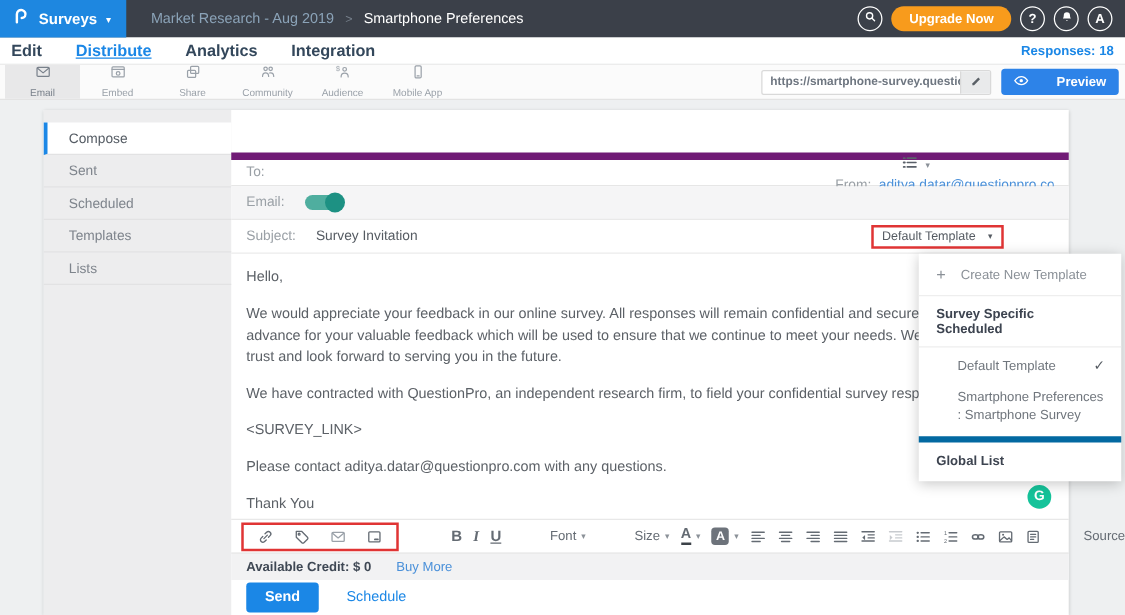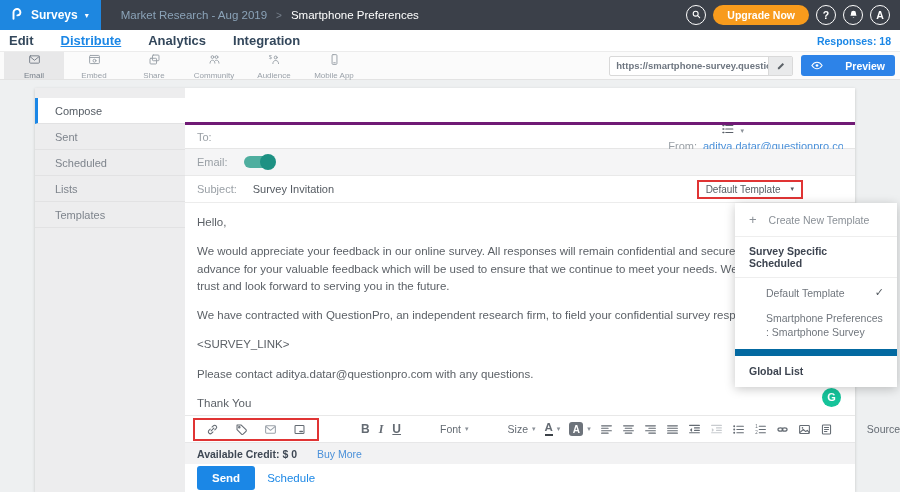--- a/index.html
+++ b/index.html
@@ -20,21 +20,21 @@
   .upgrade-btn { background:#f89b1c; color:#fff; font-size:10.5px; font-weight:bold; padding:4px 14px; border-radius:11px; cursor:pointer; white-space:nowrap; }
 
   
   .navbar { height:21px; background:#fff; display:flex; align-items:center; padding:0 9px; gap:27px; }
   .nav-item { font-size:13px; font-weight:bold; color:#33475b; cursor:pointer; }
   .nav-item.active { color:#1b87e6; text-decoration:underline; }
   .responses { margin-left:auto; color:#1b87e6; font-size:10.5px; font-weight:bold; }
 
   
   .channelbar { height:29px; background:#fbfbfb; border-top:1px solid #ececec; border-bottom:1px solid #e3e3e3; display:flex; align-items:stretch; padding-left:4px; }
-  .channel { width:60px; display:flex; flex-direction:column; align-items:center; justify-content:center; color:#9aa1a9; cursor:pointer; }
+  .channel { width:60px; display:flex; flex-direction:column; align-items:center; justify-content:flex-end; color:#9aa1a9; cursor:pointer; }
   .channel.active { background:#e8e8e9; color:#79818b; }
   .channel-label { font-size:8px; margin-top:1px; white-space:nowrap; }
   .icon-s { fill:none; stroke:currentColor; stroke-width:1.2; stroke-linecap:round; stroke-linejoin:round; }
   .channel svg { width:13px; height:13px; }
   .channel-right { margin-left:auto; display:flex; align-items:center; gap:8px; padding-right:5px; }
   .url-box { display:flex; height:20px; border:1px solid #d9d9d9; background:#fff; align-items:stretch; width:184px; border-radius:2px; overflow:hidden; }
   .url-text { font-size:9.5px; font-weight:bold; color:#6e7680; padding:0 6px; white-space:nowrap; overflow:hidden; flex:1; display:flex; align-items:center; }
   .url-edit { width:24px; background:#e9eaeb; border-left:1px solid #d9d9d9; display:flex; align-items:center; justify-content:center; color:#5a6066; cursor:pointer; }
   .preview-btn { background:#2d83e8; color:#fff; height:21px; display:flex; align-items:center; gap:22px; padding:0 10px; border-radius:3px; font-size:10.5px; font-weight:bold; cursor:pointer; }
 
@@ -42,21 +42,21 @@
   .content { position:relative; height:412px; padding-top:8px; }
   .card { position:relative; margin-left:35px; width:820px; height:404px; background:#fff; box-shadow:0 1px 3px rgba(0,0,0,.18); }
 
   .sidebar { position:absolute; left:0; top:0; bottom:0; width:150px; background:#ededee; padding-top:10px; }
   .side-item { height:26px; line-height:26px; padding-left:20px; font-size:11px; color:#7e848c; border-bottom:1px solid #e2e2e3; cursor:pointer; }
   .side-item.active { background:#fff; border-left:3px solid #1b87e6; padding-left:17px; color:#545b63; }
 
   .form { position:absolute; left:150px; right:0; top:0; bottom:0; }
   .row { position:absolute; left:0; right:0; display:flex; align-items:center; padding:0 12px; }
   .flabel { font-size:11px; color:#9aa0a6; }
-  .row-to { top:34px; height:27px; border-top:3px solid #701a75; border-bottom:1px solid #e6e6e6; }
+  .row-to { top:34px; height:27px; border-top:6px solid #701a75; border-bottom:1px solid #e6e6e6; }
   .to-right { margin-left:auto; display:flex; align-items:center;flex-direction:column; }
   .list-btn { display:flex; align-items:center; gap:5px; color:#5a6069; cursor:pointer; }
   .list-btn svg { width:14px; height:14px; }
   .caret-g { font-size:7px; color:#8b9198; }
   .from-wrap { display:flex; align-items:center; gap:6px; margin-left:46px; }
   .from-link { font-size:11px; color:#4a90d9; white-space:nowrap; max-width:140px; overflow:hidden; cursor:pointer; }
 
   .row-email { top:61px; height:27px; background:#f5f5f6; border-bottom:1px solid #e9e9e9; }
   .toggle { width:30px; height:12px; border-radius:6px; background:#4fae9f; position:relative; margin-left:16px; cursor:pointer; }
   .toggle-knob { position:absolute; right:-2px; top:-2px; width:16px; height:16px; border-radius:50%; background:#1d9183; }
@@ -83,33 +83,33 @@
   .tb-label { font-size:10.5px;margin-left:30px; }
   .tb-a { font-size:11.5px; font-weight:bold; line-height:1; border-bottom:2px solid #3c4248; padding-bottom:1px; }
   .tb-a2 { width:14px; height:14px; background:#6d737b; color:#fff; border-radius:3px; font-size:10px; font-weight:bold; display:flex; align-items:center; justify-content:center; }
   .tb-tx { font-family:"Liberation Serif",serif; font-size:12px; font-weight:bold; }
   .disabled { color:#c8cbcf; }
 
   .credit-row { position:absolute; top:354px; height:22px; left:0; right:0; background:#f2f2f3; border-top:1px solid #e7e7e8; display:flex; align-items:center; padding:0 12px; gap:20px; }
   .credit-label { font-size:10.5px; font-weight:bold; color:#3f4854; }
   .buy-more { font-size:10.5px; color:#4a90d9; cursor:pointer; }
 
-  .footer-row { position:absolute; top:376px; bottom:0; left:0; right:0; display:flex; align-items:center; padding:0 12px; gap:12px; }
+  .footer-row { position:absolute; top:376px; bottom:0; left:0; right:0; display:flex; align-items:center; padding:0 12px; gap:22px; }
   .send-btn { background:#1b87e6; color:#fff; font-size:11.5px; font-weight:bold; padding:6px 15px; border-radius:3px; border:none; cursor:pointer; }
   .schedule-link { color:#1b87e6; font-size:11.5px; cursor:pointer; }
 
   
   .tpl-menu { position:absolute; left:735px; top:203px; width:162px; background:#fff; box-shadow:0 2px 10px rgba(0,0,0,.22); z-index:10; font-size:10.5px; }
   .menu-create { display:flex; align-items:center; gap:12px; padding:9px 14px; color:#8a9097; border-bottom:1px solid #eeeeee; cursor:pointer; }
   .plus-glyph { font-size:13px; color:#8a9097; }
   .menu-header { padding:8px 14px; font-weight:bold; color:#3d4450; border-bottom:1px solid #eeeeee; }
   .menu-item { padding:9px 14px 9px 31px; color:#70767d; position:relative; cursor:pointer; }
   .check-glyph { position:absolute; right:13px; top:8px; color:#555b62; font-size:11px; }
   .menu-item-two { padding:3px 14px 10px 31px; color:#70767d; line-height:14px; cursor:pointer; }
-  .menu-header.global { border-bottom:none; border-top:7px solid #0369a1; padding:9px 14px 10px; }
+  .menu-header.global { border-bottom:none; border-top:5px solid #0369a1; padding:9px 14px 10px; }
 </style>
 </head>
 <body>
 
 <div class="topbar">
   <div class="logo-block">
     <span>
       <svg width="15" height="15" viewBox="0 0 20 20">
           <path d="M6 17V8.5 M6 8.5a4.6 4.6 0 1 1 8.6 2.3c-1.1 1.6-3.4 1.7-3.4 1.7" fill="none" stroke="#fff" stroke-width="2.6" stroke-linecap="round"></path>
         </svg>
@@ -235,22 +235,22 @@
   </div>
 </div>
 
 <div class="content">
   <div class="card">
 
     <div class="sidebar">
       <div class="side-item active">Compose</div>
       <div class="side-item">Sent</div>
       <div class="side-item">Scheduled</div>
+      <div class="side-item">Templates</div>
       <div class="side-item">Lists</div>
-      <div class="side-item">Templates</div>
     </div>
 
     <div class="form">
 
       <div class="row row-to">
         <span class="flabel">To:</span>
         <div class="to-right">
           <span class="list-btn">
             <span>
               <svg viewBox="0 0 16 16" class="icon-s" style="stroke-width:1.4">

